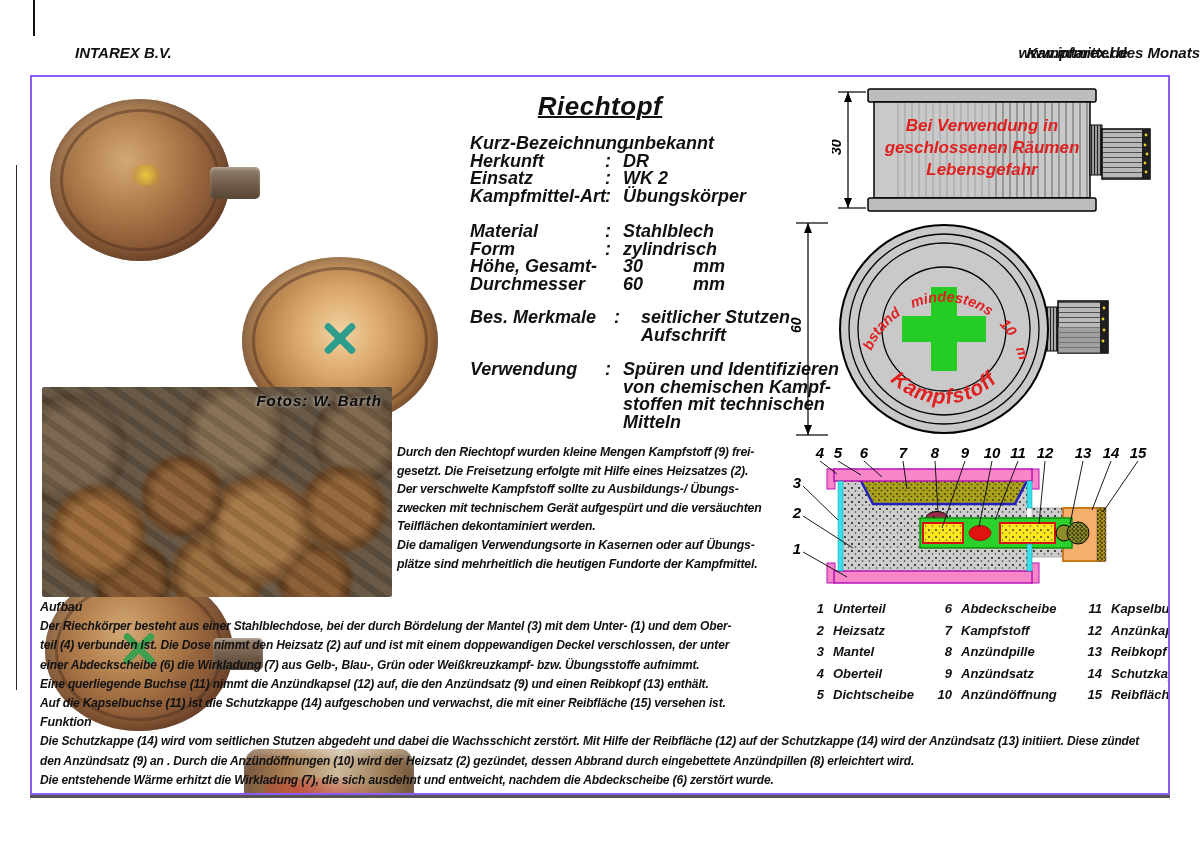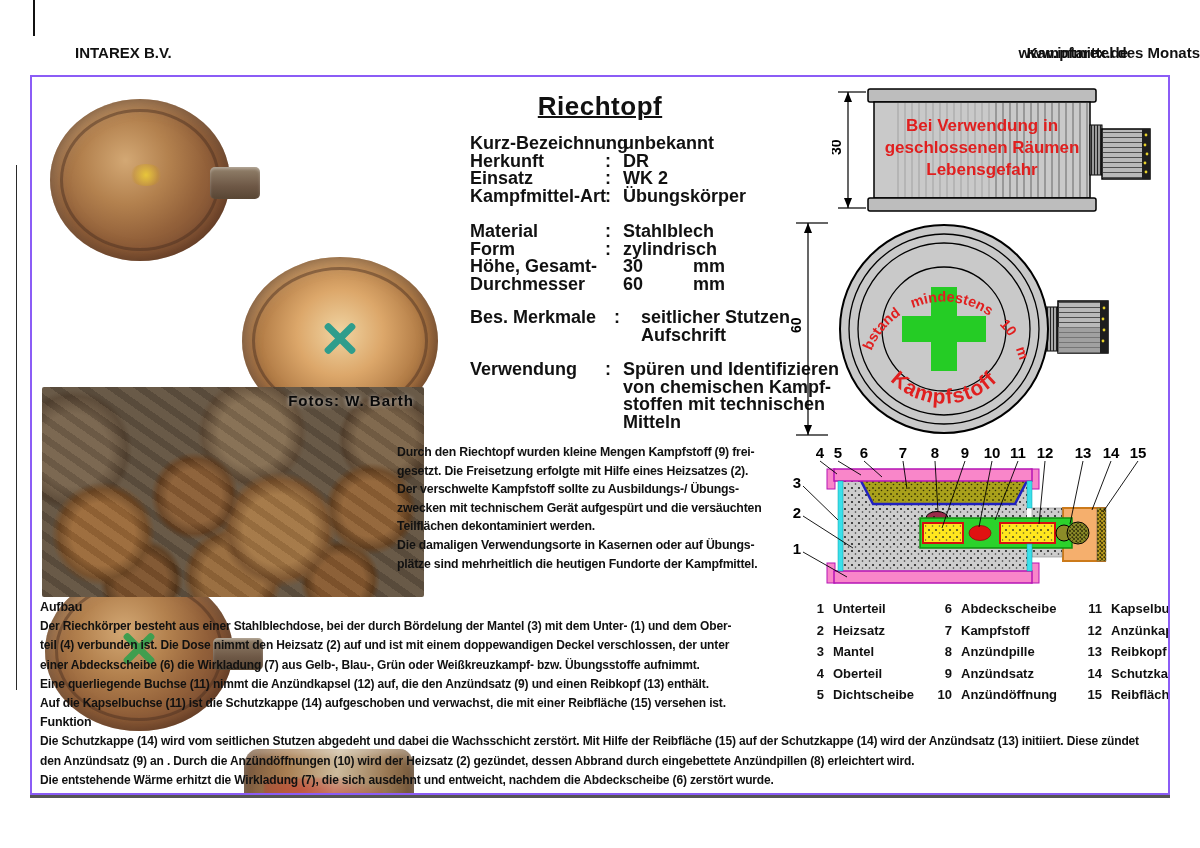--- a/index.html
+++ b/index.html
@@ -1,17 +1,17 @@
 <!DOCTYPE html>
 <html><head>
 <meta charset="utf-8">
 <style>
   html,body{margin:0;padding:0;background:#fff;}
   .page{position:relative;width:1200px;height:848px;background:#fff;overflow:hidden;
-        font-family:"Liberation Sans",sans-serif;font-weight:bold;color:#111;}
+        font-family:"Liberation Sans",sans-serif;font-weight:bold;color:#111;font-style:italic;}
   
   .hdr{position:absolute;top:44px;left:0;width:1200px;height:22px;font-size:15px;}
   .hdr .company{position:absolute;left:75px;}
   .hdr .doc-title{position:absolute;left:0;width:1200px;text-align:right;}
   .hdr .website{position:absolute;right:72px;}
   
   .edge-line{position:absolute;left:16px;top:165px;width:1px;height:525px;background:#2a2a2a;}
   .corner-line{position:absolute;left:33px;top:0;width:2px;height:36px;background:#111;}
   
   .box{position:absolute;left:30px;top:75px;width:1136px;height:716px;border:2px solid #8b5cf6;
@@ -47,21 +47,21 @@
       repeating-linear-gradient(35deg, rgba(40,30,20,.28) 0 7px, rgba(100,85,66,.28) 7px 16px),
       radial-gradient(circle 52px at 16% 70%, #b5793f 0 60%, #7e5026 85%, transparent 100%),
       radial-gradient(circle 44px at 40% 52%, #a06a3a 0 60%, #6f4522 85%, transparent 100%),
       radial-gradient(circle 58px at 62% 68%, #c08a4e 0 60%, #8a5a2e 85%, transparent 100%),
       radial-gradient(circle 46px at 86% 58%, #a9713c 0 60%, #744a24 85%, transparent 100%),
       radial-gradient(circle 50px at 50% 90%, #b07a42 0 60%, #7a4e26 85%, transparent 100%),
       radial-gradient(circle 40px at 78% 92%, #9c6534 0 60%, #6b431f 85%, transparent 100%),
       radial-gradient(circle 42px at 26% 92%, #8f5c30 0 60%, #5e3b1c 85%, transparent 100%),
       radial-gradient(circle 60px at 8% 30%, #857058 0 60%, #5c4a38 90%, transparent 100%),
       radial-gradient(circle 55px at 55% 22%, #977e5f 0 60%, #66513c 90%, transparent 100%),
-      radial-gradient(circle 48px at 90% 25%, #8c7254 0 60%, #5d4834 90%, transparent 100%); padding-left: 32px;}
+      radial-gradient(circle 48px at 90% 25%, #8c7254 0 60%, #5d4834 90%, transparent 100%);}
   .pile .caption{position:absolute;top:5px;right:10px;font-size:15px;color:#0a0a0a;letter-spacing:1px;
        text-shadow:0 0 4px rgba(255,255,255,.7);}
   
   .specs{position:absolute;left:438px;top:58px;width:320px;font-size:18px;line-height:17.5px;}
   .spec-row{display:flex;white-space:nowrap;}
   .sl{width:135px;flex:none;}
   .sc{width:18px;flex:none;}
   .sv{min-width:70px;display:inline-block;}
   .su{margin-left:0px;}
   .sv-multi div{line-height:17.5px;}
@@ -466,20 +466,20 @@
 
       <div class="bt-line">Der Riechkörper besteht aus einer Stahlblechdose, bei der durch Bördelung der Mantel (3) mit dem Unter- (1) und dem Ober-</div>
           <div class="bt-line">teil (4) verbunden ist. Die Dose nimmt den Heizsatz (2) auf und ist mit einem doppewandigen Deckel verschlossen, der unter</div>
           <div class="bt-line">einer Abdeckscheibe (6) die Wirkladung (7) aus Gelb-, Blau-, Grün oder Weißkreuzkampf-  bzw. Übungsstoffe aufnimmt.</div>
           <div class="bt-line">Eine querliegende  Buchse (11) nimmt die Anzündkapsel (12) auf, die den Anzündsatz (9) und einen Reibkopf (13) enthält.</div>
           <div class="bt-line">Auf die Kapselbuchse (11) ist die Schutzkappe (14) aufgeschoben und verwachst, die mit einer Reibfläche (15) versehen ist.</div>
         </div>
       <div class="bt-h">Funktion</div>
       <div>
 
-      <div class="bt-line">Die Schutzkappe (14) wird vom seitlichen Stutzen abgedeht und dabei die Wachsschicht zerstört. Mit Hilfe der Reibfläche (15) auf der Schutzkappe (14) wird der Anzündsatz (13)  initiiert. Diese zündet</div>
+      <div class="bt-line">Die Schutzkappe (14) wird vom seitlichen Stutzen abgedeht und dabei die Wachsschicht zerstört. Mit Hilfe der Reibfläche (12) auf der Schutzkappe (14) wird der Anzündsatz (13)  initiiert. Diese zündet</div>
           <div class="bt-line">den Anzündsatz (9)  an . Durch die Anzündöffnungen (10) wird der Heizsatz (2) gezündet, dessen Abbrand durch eingebettete Anzündpillen (8) erleichtert wird.</div>
           <div class="bt-line">Die entstehende Wärme erhitzt die Wirkladung (7), die sich ausdehnt und entweicht, nachdem die Abdeckscheibe (6) zerstört wurde.</div>
         </div>
     </div>
 
   </div>
 </div>
 
 </body></html>

